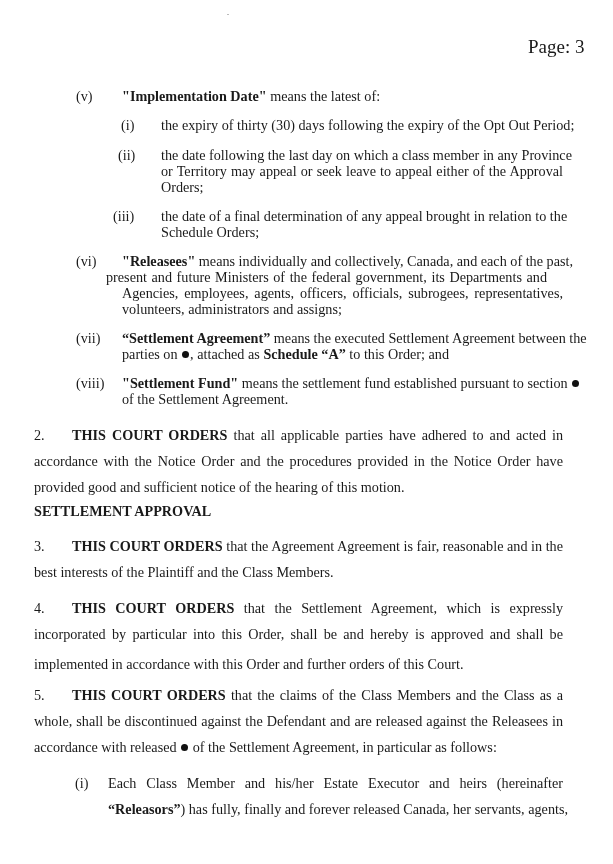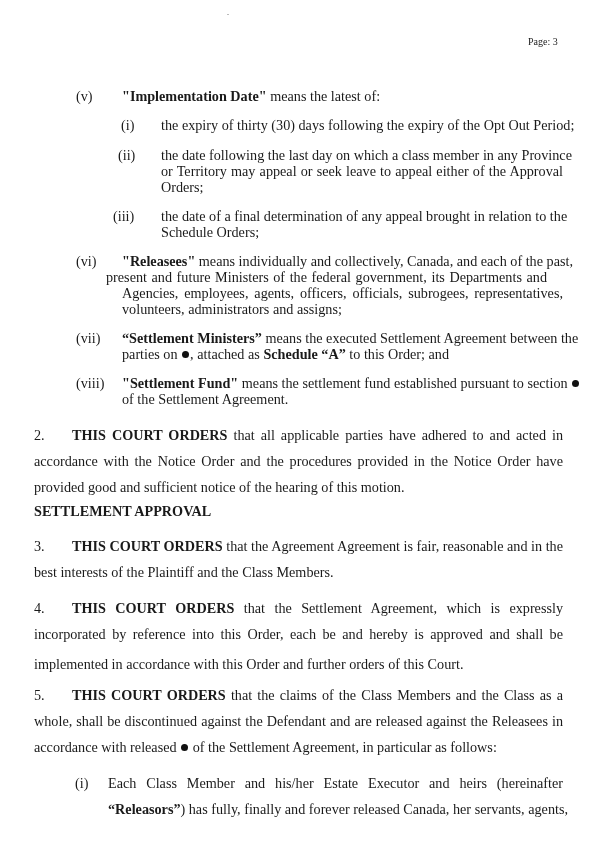--- a/index.html
+++ b/index.html
@@ -2,21 +2,21 @@
 <html><head>
 <meta charset="utf-8">
 <style>
   html, body { margin: 0; padding: 0; background: #ffffff; }
   body {
     width: 613px; height: 864px; position: relative; overflow: hidden;
     font-family: "Liberation Serif", "DejaVu Serif", serif;
     color: #1a1a1a; font-size: 14.2px;
   }
   .abs { position: absolute; }
-  .page-num { left: 528px; top: 36px; font-size: 10px; }
+  .page-num { left: 528px; top: 36px; font-size: 19px; }
   .dot-mark { left: 227px; top: 14px; width: 2px; height: 1px; background: #bbb; }
   .line { position: absolute; white-space: nowrap; }
   .just { text-align: justify; text-align-last: justify; }
   b { font-weight: bold; }
   .lbl { position: absolute; }
   .bullet { display: inline-block; width: 7px; height: 7px; border-radius: 50%; background: #111; vertical-align: 1px; margin: 0 1px; }
 </style>
 </head>
 <body>
 
@@ -43,21 +43,21 @@
 <div>
   <span class="lbl" style="left:76px;top:253px">(vi)</span>
   <div class="line just" style="left:122px;top:253px;width:441px"><b>"Releasees"</b><span> means individually and collectively, Canada, and each of the past,</span></div>
   <div class="line just" style="left:106px;top:269px;width:441px">present and future Ministers of the federal government, its Departments and</div>
   <div class="line just" style="left:122px;top:285px;width:441px">Agencies, employees, agents, officers, officials, subrogees, representatives,</div>
   <div class="line" style="left:122px;top:301px">volunteers, administrators and assigns;</div>
 </div>
 
 <div>
   <span class="lbl" style="left:76px;top:330px">(vii)</span>
-  <div class="line" style="left:122px;top:330px"><b>“Settlement Ministers”</b><span> means the executed Settlement Agreement between the</span></div>
+  <div class="line" style="left:122px;top:330px"><b>“Settlement Agreement”</b><span> means the executed Settlement Agreement between the</span></div>
   <div class="line" style="left:122px;top:346px"><span>parties on </span><span class="bullet"></span><span>, attached as </span><b>Schedule “A”</b><span> to this Order; and</span></div>
 </div>
 
 <div>
   <span class="lbl" style="left:76px;top:375px">(viii)</span>
   <div class="line" style="left:122px;top:375px"><b>"Settlement Fund"</b><span> means the settlement fund established pursuant to section </span><span class="bullet"></span></div>
   <div class="line" style="left:122px;top:391px">of the Settlement Agreement.</div>
 </div>
 
 <div>
@@ -71,21 +71,21 @@
 
 <div>
   <span class="lbl" style="left:34px;top:538px">3.</span>
   <div class="line just" style="left:72px;top:538px;width:491px"><b>THIS COURT ORDERS</b><span> that the Agreement Agreement is fair, reasonable and in the</span></div>
   <div class="line" style="left:34px;top:564px">best interests of the Plaintiff and the Class Members.</div>
 </div>
 
 <div>
   <span class="lbl" style="left:34px;top:600px">4.</span>
   <div class="line just" style="left:72px;top:600px;width:491px"><b>THIS COURT ORDERS</b><span> that the Settlement Agreement, which is expressly</span></div>
-  <div class="line just" style="left:34px;top:626px;width:529px">incorporated by reference into this Order, each be and hereby is approved and shall be</div>
+  <div class="line just" style="left:34px;top:626px;width:529px">incorporated by particular into this Order, shall be and hereby is approved and shall be</div>
   <div class="line" style="left:34px;top:656px">implemented in accordance with this Order and further orders of this Court.</div>
 </div>
 
 <div>
   <span class="lbl" style="left:34px;top:687px">5.</span>
   <div class="line just" style="left:72px;top:687px;width:491px"><b>THIS COURT ORDERS</b><span> that the claims of the Class Members and the Class as a</span></div>
   <div class="line just" style="left:34px;top:713px;width:529px">whole, shall be discontinued against the Defendant and are released against the Releasees in</div>
   <div class="line" style="left:34px;top:739px"><span>accordance with released </span><span class="bullet"></span><span> of the Settlement Agreement, in particular as follows:</span></div>
 
   <span class="lbl" style="left:75px;top:775px">(i)</span>

